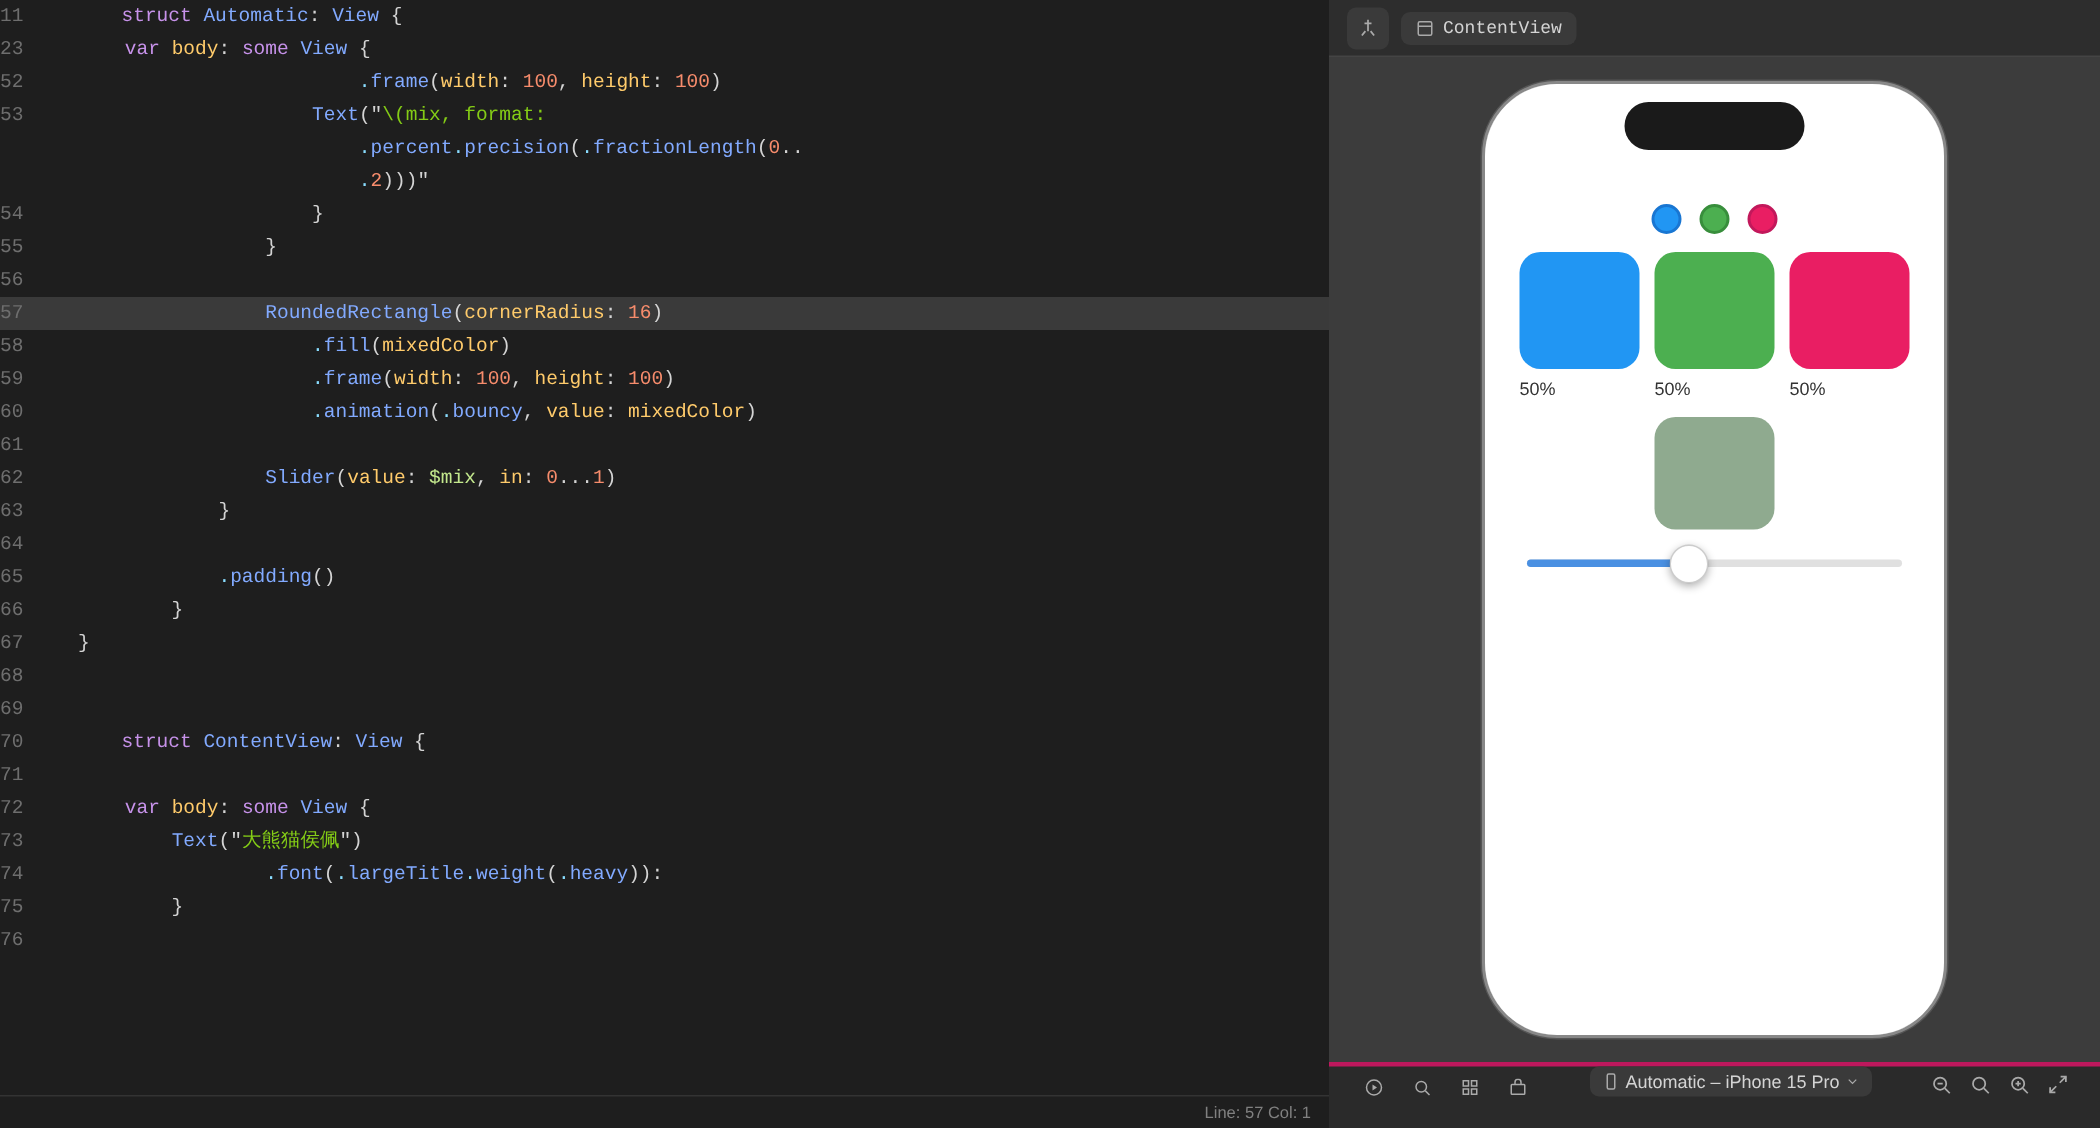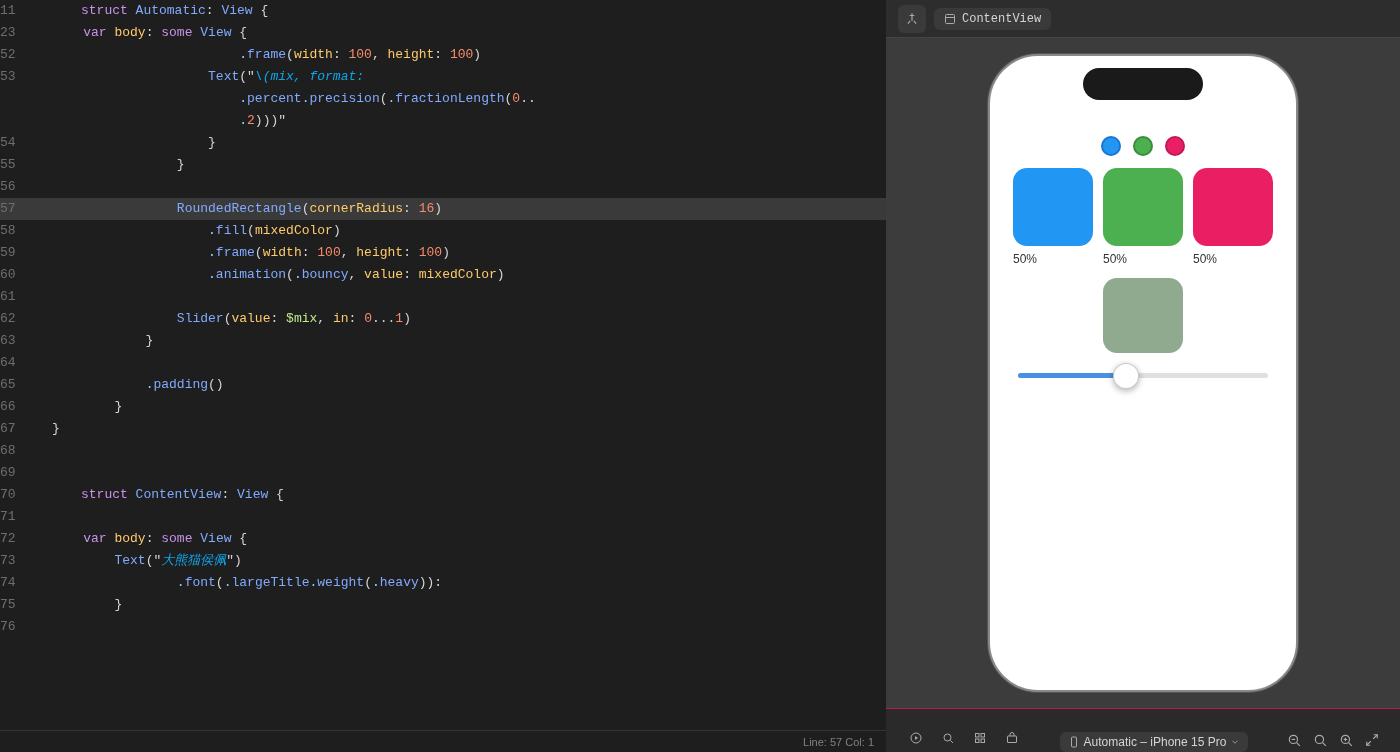--- a/index.html
+++ b/index.html
@@ -58,21 +58,21 @@
       line-height: 22px;
     }
 
     
     .kw-struct { color: #c792ea; margin-left: 29px; }
     .kw-var { color: #c792ea; }
     .kw-some { color: #c792ea; }
     .kw-type { color: #82aaff; }
     .kw-func { color: #82aaff; }
     .kw-param { color: #ffcb6b; }
-    .kw-string { color: #0ea5e9; font-style: italic; }
+    .kw-string { color: #84cc16; }
     .kw-number { color: #f78c6c; }
     .kw-dot { color: #89ddff; }
     .kw-green { color: #c3e88d; }
     .kw-plain { color: #d4d4d4; }
     .kw-yellow { color: #ffcb6b; }
 
     
     .preview-panel {
       width: 514px;
       height: 752px;
@@ -249,23 +249,23 @@
       transform: translate(-50%, -50%);
     }
 
     
     .bottom-bar {
       position: absolute;
       bottom: 0;
       width: 100%;
       height: 44px;
       background: #2a2a2a;
-      border-top: 1px solid #be185d;
-      display: flex;
-      align-items: flex-end;
+      border-top: 3px solid #be185d;
+      display: flex;
+      align-items: flex-start;
       justify-content: space-between;
       padding: 0 16px;
     }
 
     .bottom-left-icons {
       display: flex;
       align-items: center;
       gap: 4px;
     }
 

